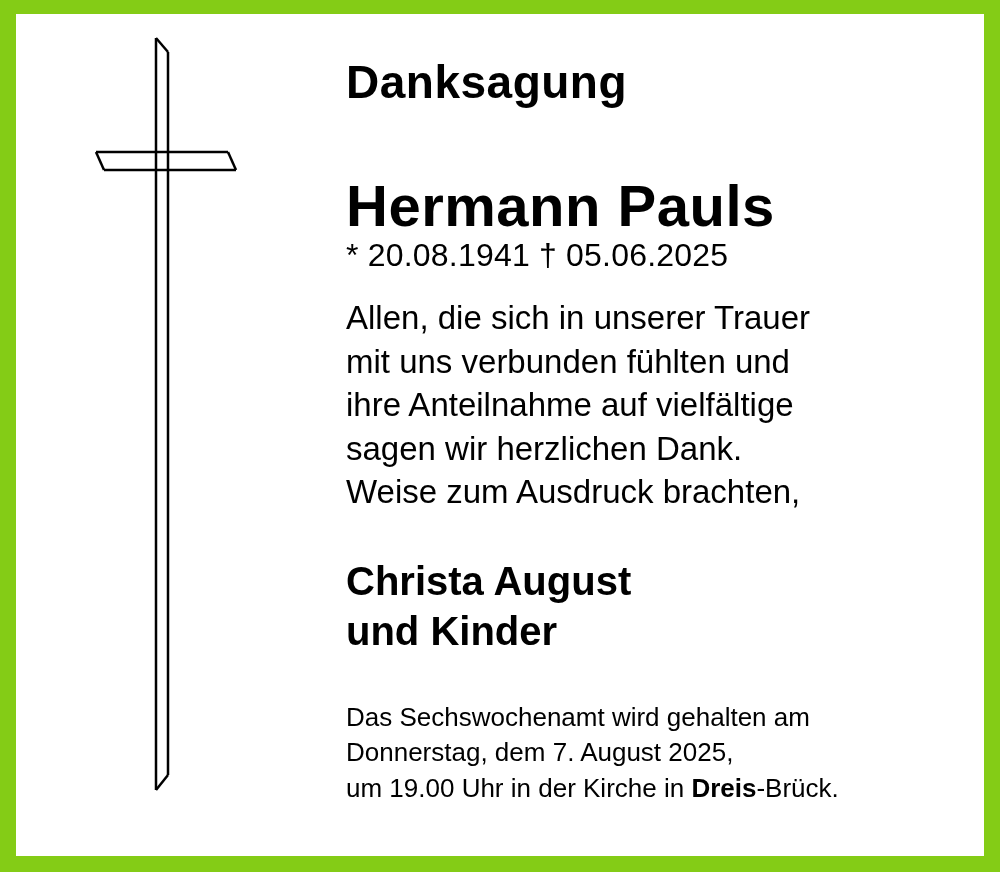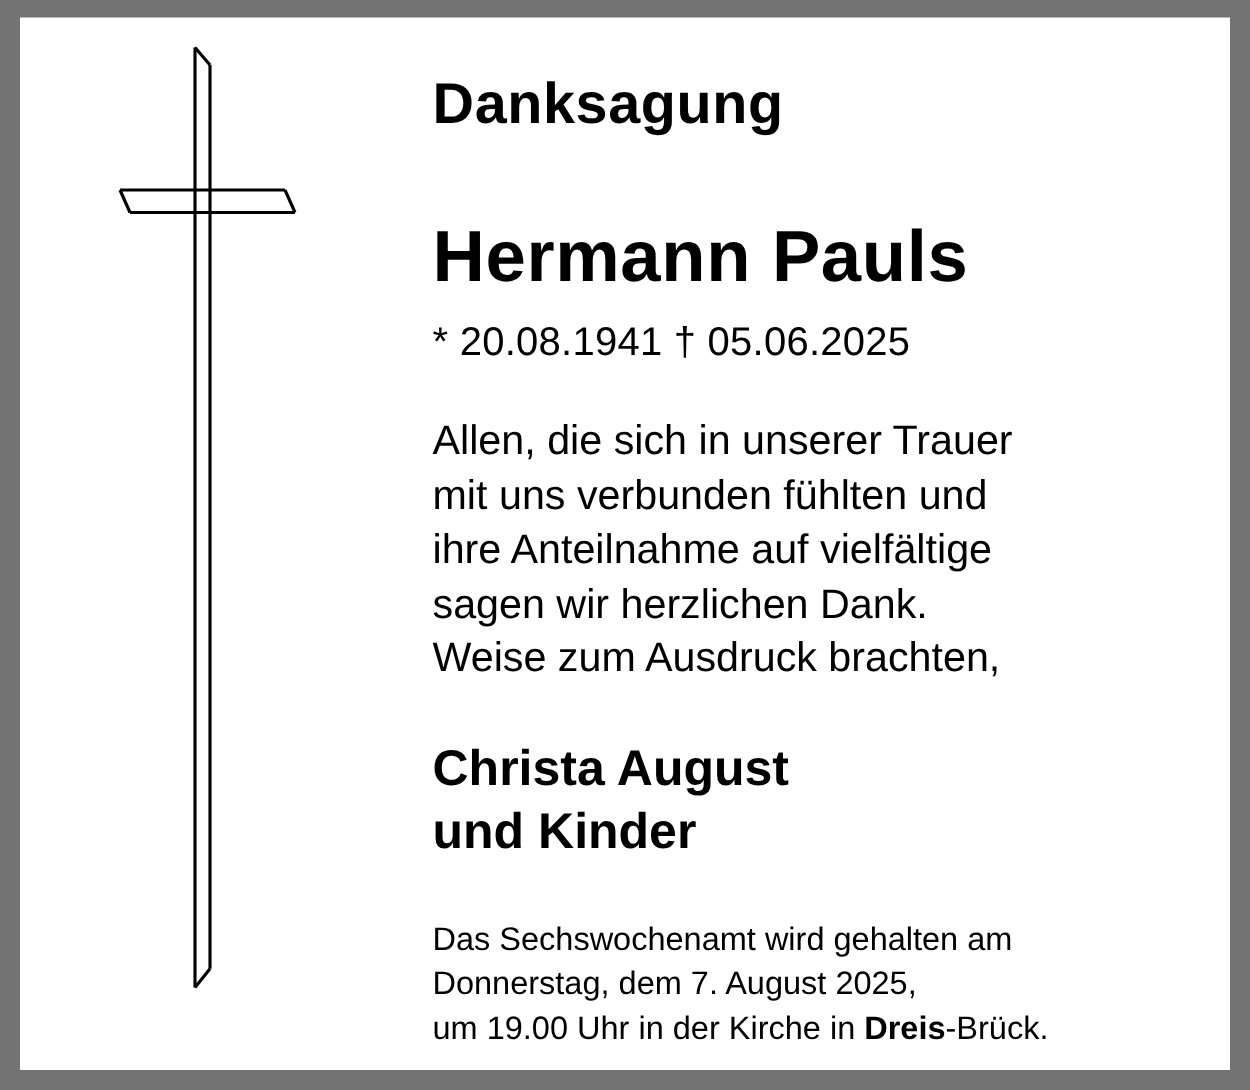--- a/index.html
+++ b/index.html
@@ -9,21 +9,21 @@
   }
   body {
     width: 1000px;
     height: 872px;
     font-family: "Liberation Sans", sans-serif;
   }
   .obituary-frame {
     box-sizing: border-box;
     width: 1000px;
     height: 872px;
-    background: #737373;
+    background: #84cc16;
     padding: 14px 16px 16px 16px;
   }
   .obituary-card {
     position: relative;
     box-sizing: border-box;
     width: 100%;
     height: 100%;
     background: #ffffff;
     overflow: hidden;
   }
@@ -57,27 +57,26 @@
     font-size: 58px;
     font-weight: bold;
     letter-spacing: 0.5px;
     margin-top: 70px;
     line-height: 1.05;
     white-space: nowrap;
   }
   .dates {
     font-size: 32px;
     font-weight: normal;
-    margin-top: 18px;
     letter-spacing: 0.2px;
   }
   .message {
     font-size: 33px;
     font-weight: normal;
-    margin-top: 38px;
+    margin-top: 22px;
     line-height: 1.32;
   }
   .message div {
     white-space: nowrap;
   }
   .survivors {
     font-size: 40px;
     font-weight: bold;
     margin-top: 42px;
     line-height: 1.25;

